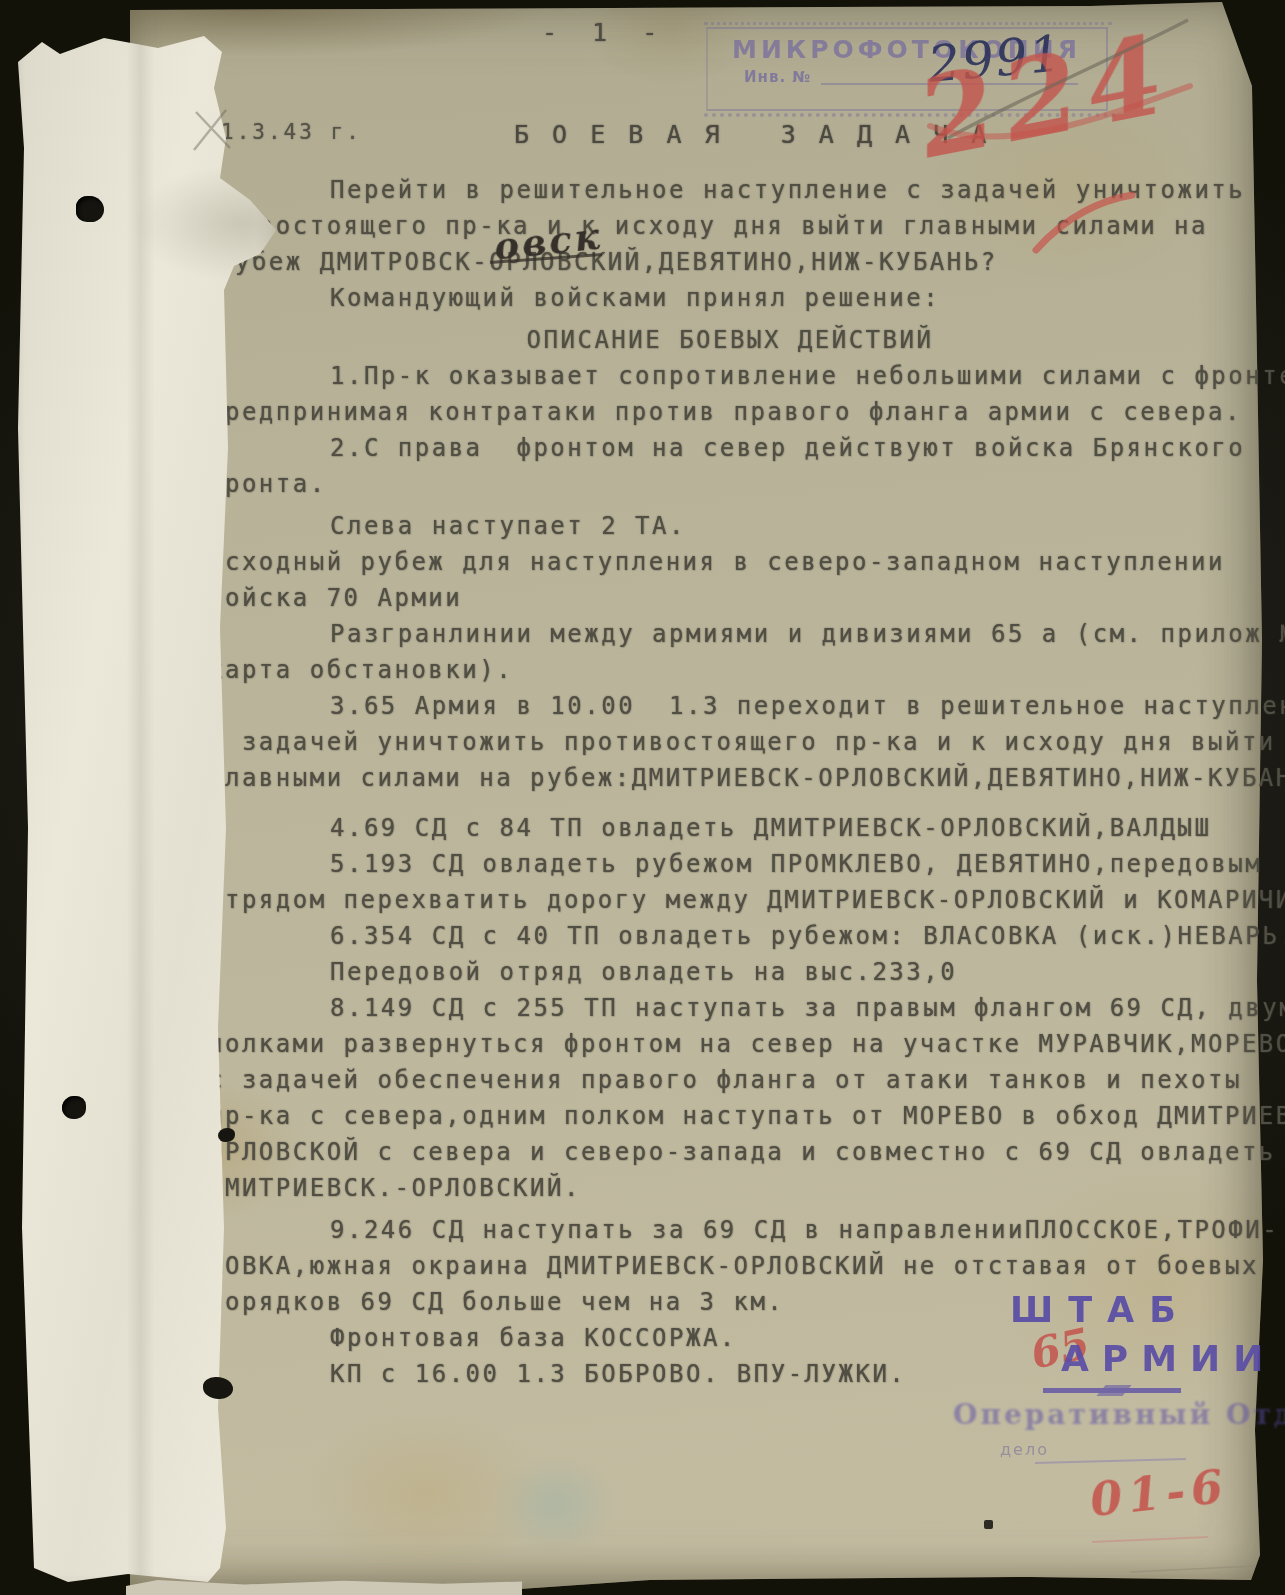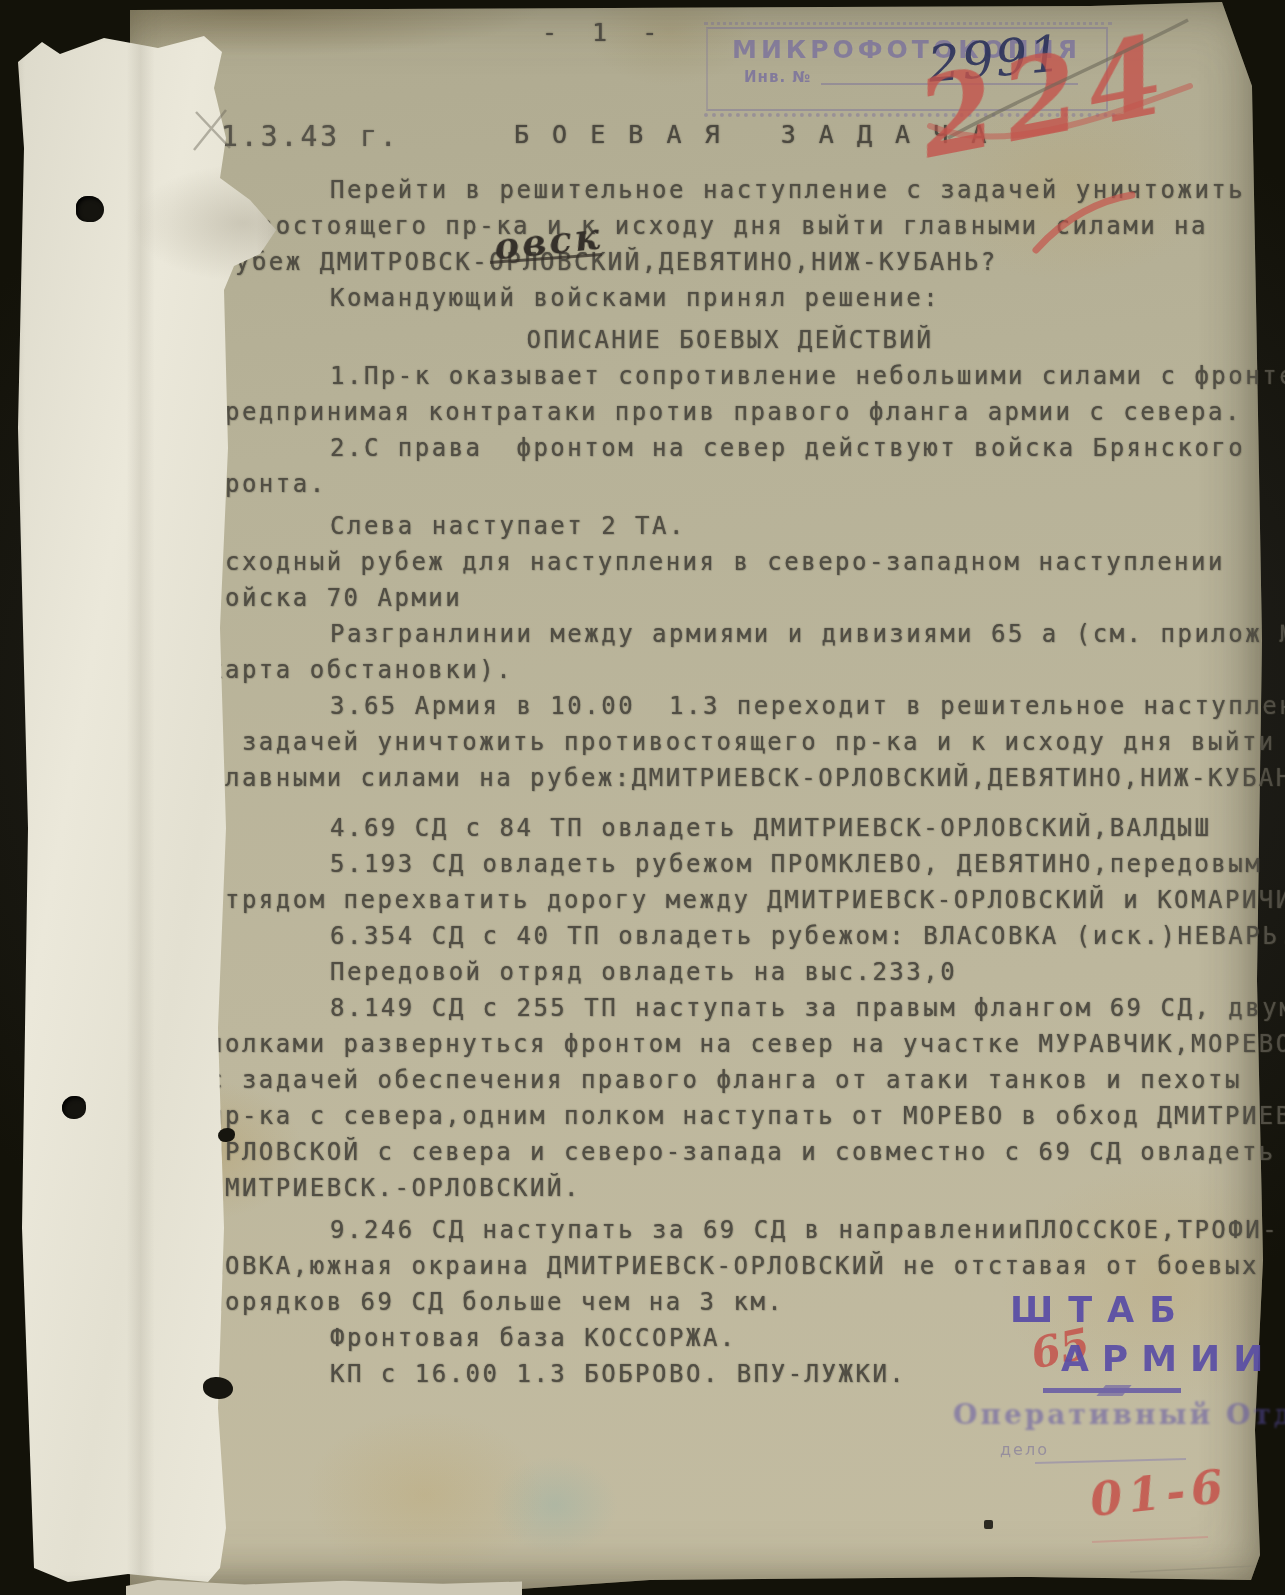--- a/index.html
+++ b/index.html
@@ -24,21 +24,21 @@
             font-size:24px;letter-spacing:2.5px;filter:blur(.3px);
             text-shadow:0 0 1.4px rgba(74,70,60,.85),1px 1px 0 rgba(74,70,60,.12);}
   .tline{line-height:36px;height:36px;white-space:pre;padding-left:10px;}
   .tline.out{padding-left:0;}
   .tline.ind{padding-left:122px;}
   .tline.center{padding-left:0;text-align:center;}
   .tline.gap{margin-top:14px;}
   .tline.gap-s{margin-top:6px;}
   .pageno{position:absolute;left:542px;top:18px;color:#4e4b42;font-size:25px;letter-spacing:10px;
           text-shadow:0 0 1.5px rgba(70,66,56,.9);filter:blur(.3px);}
-  .date{position:absolute;left:221px;top:120px;color:#565349;font-size:28px;letter-spacing:3px;
+  .date{position:absolute;left:221px;top:120px;color:#565349;font-size:21px;letter-spacing:3px;
         text-shadow:0 0 1.4px rgba(74,70,60,.8);filter:blur(.4px);}
   .doc-title{position:absolute;left:514px;top:120px;color:#4c4940;font-size:25px;letter-spacing:4px;
              white-space:pre;text-shadow:0 0 1.6px rgba(70,66,56,.95);filter:blur(.3px);}
   
   .mf-stamp{position:absolute;left:706px;top:27px;width:398px;height:80px;color:#756c9e;
             border:2px solid rgba(112,102,155,.45);border-left-color:rgba(112,102,155,.3);
             filter:blur(.5px);opacity:.85;font-family:"DejaVu Sans",sans-serif;}
   .mf-stamp:before{content:"";position:absolute;left:-4px;right:-6px;top:-7px;border-top:3px dotted rgba(112,102,155,.4);}
   .mf-stamp:after{content:"";position:absolute;left:-4px;right:-10px;bottom:-8px;border-bottom:4px dotted rgba(112,102,155,.45);}
   .mf-title{margin:6px 0 0 24px;font-size:25px;font-weight:bold;letter-spacing:4px;opacity:.85;}

